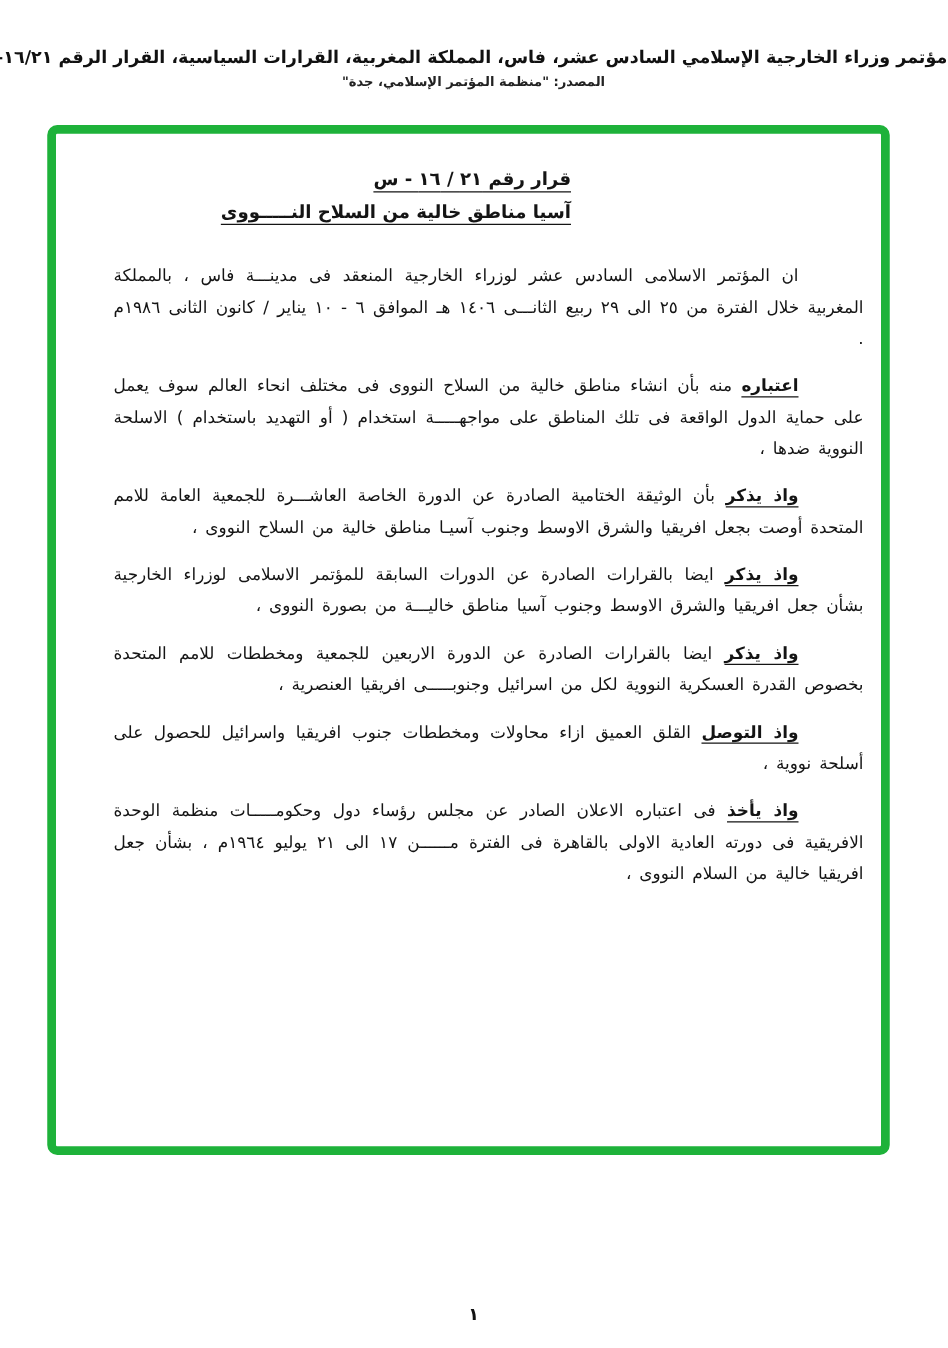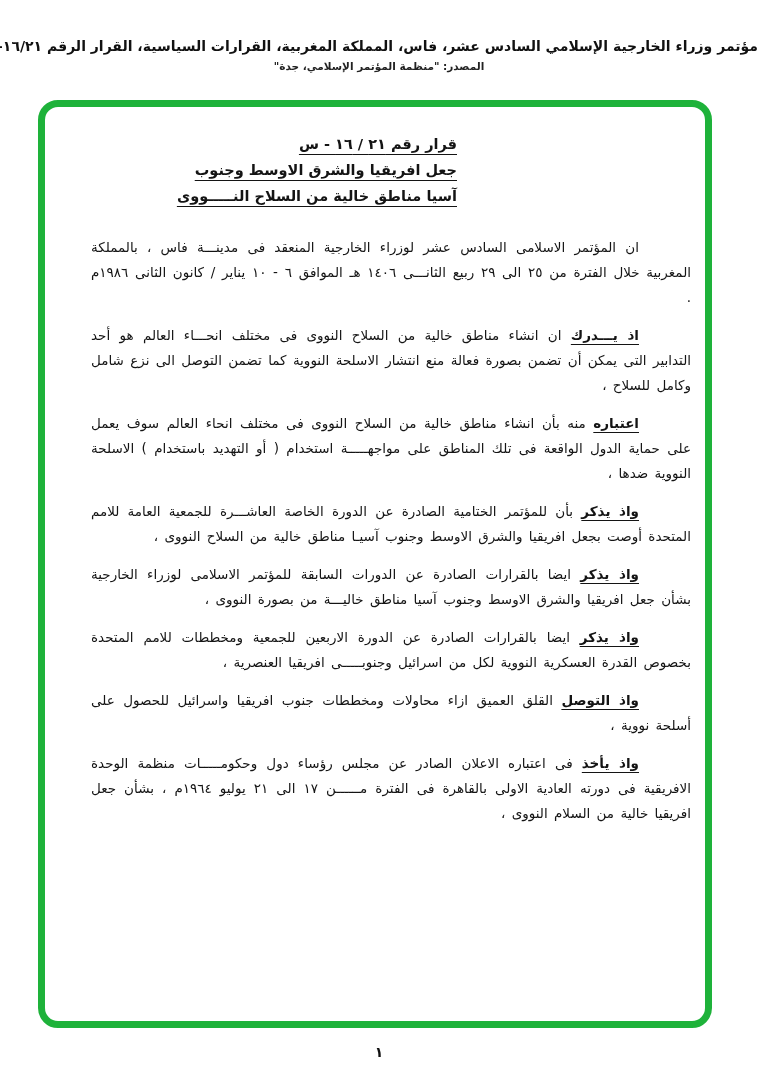--- a/index.html
+++ b/index.html
@@ -37,23 +37,23 @@
     font-size: 10.5px;
     font-weight: bold;
     color: #222222;
   }
   
   .doc-frame {
     position: absolute;
     left: 38px;
     top: 100px;
     width: 674px;
-    height: 928px;
+    height: 824px;
     border: 7px solid #1eb23a;
-    border-radius: 20px;
+    border-radius: 8px;
     box-sizing: border-box;
     background: #ffffff;
   }
   .doc-inner {
     position: relative;
     padding: 24px 14px 0 13px;
     direction: rtl;
     color: #141414;
   }
   
@@ -114,37 +114,33 @@
   <div class="header">
     <div class="header-line1">مؤتمر وزراء الخارجية الإسلامي السادس عشر، فاس، المملكة المغربية، القرارات السياسية، القرار الرقم ١٦/٢١–س</div>
     <div class="header-source">المصدر:  "منظمة المؤتمر الإسلامي، جدة"</div>
   </div>
 
   <div class="doc-frame" style="border-color: rgb(30, 178, 58);">
     <div class="doc-inner">
 
       <div class="title-block">
         <span class="title-line">قرار رقم ٢١ / ١٦ - س</span>
-        <span class="title-line">جعل افريقيا والشرق الاوسط وجنوب</span>
         <span class="title-line">آسيا مناطق خالية من السلاح النـــــووى</span>
       </div>
 
       <div class="paragraphs">
 
       <p class="para" style="">
           <span class="body-text">ان المؤتمر الاسلامى السادس عشر لوزراء الخارجية المنعقد فى مدينـــة فاس ، بالمملكة المغربية خلال الفترة من ٢٥ الى ٢٩ ربيع الثانـــى ١٤٠٦ هـ الموافق ٦ - ١٠ يناير / كانون الثانى ١٩٨٦م .</span>
         </p>
           <p class="para" style="">
-          <span class="lead">اذ يـــدرك</span><span class="body-text"> ان انشاء مناطق خالية من السلاح النووى فى مختلف انحـــاء العالم هو أحد التدابير التى يمكن أن تضمن بصورة فعالة منع انتشار الاسلحة النووية كما تضمن التوصل الى نزع شامل وكامل للسلاح ،</span>
-        </p>
-          <p class="para" style="">
           <span class="lead">اعتباره</span><span class="body-text"> منه بأن انشاء مناطق خالية من السلاح النووى فى مختلف انحاء العالم سوف يعمل على حماية الدول الواقعة فى تلك المناطق على مواجهـــــة استخدام ( أو التهديد باستخدام ) الاسلحة النووية ضدها ،</span>
         </p>
           <p class="para" style="">
-          <span class="lead">واذ يذكر</span><span class="body-text"> بأن للمؤتمر الختامية الصادرة عن الدورة الخاصة العاشـــرة للجمعية العامة للامم المتحدة أوصت بجعل افريقيا والشرق الاوسط وجنوب آسيـا مناطق خالية من السلاح النووى ،</span>
+          <span class="lead">واذ يذكر</span><span class="body-text"> بأن الوثيقة الختامية الصادرة عن الدورة الخاصة العاشـــرة للجمعية العامة للامم المتحدة أوصت بجعل افريقيا والشرق الاوسط وجنوب آسيـا مناطق خالية من السلاح النووى ،</span>
         </p>
           <p class="para" style="">
           <span class="lead">واذ يذكر</span><span class="body-text"> ايضا بالقرارات الصادرة عن الدورات السابقة للمؤتمر الاسلامى لوزراء الخارجية بشأن جعل افريقيا والشرق الاوسط وجنوب آسيا مناطق خاليـــة من بصورة النووى ،</span>
         </p>
           <p class="para" style="">
           <span class="lead">واذ يذكر</span><span class="body-text"> ايضا بالقرارات الصادرة عن الدورة الاربعين للجمعية ومخططات للامم المتحدة بخصوص القدرة العسكرية النووية لكل من اسرائيل وجنوبـــــى افريقيا العنصرية ،</span>
         </p>
           <p class="para" style="">
           <span class="lead">واذ التوصل</span><span class="body-text"> القلق العميق ازاء محاولات ومخططات جنوب افريقيا واسرائيل للحصول على أسلحة نووية ،</span>
         </p>

